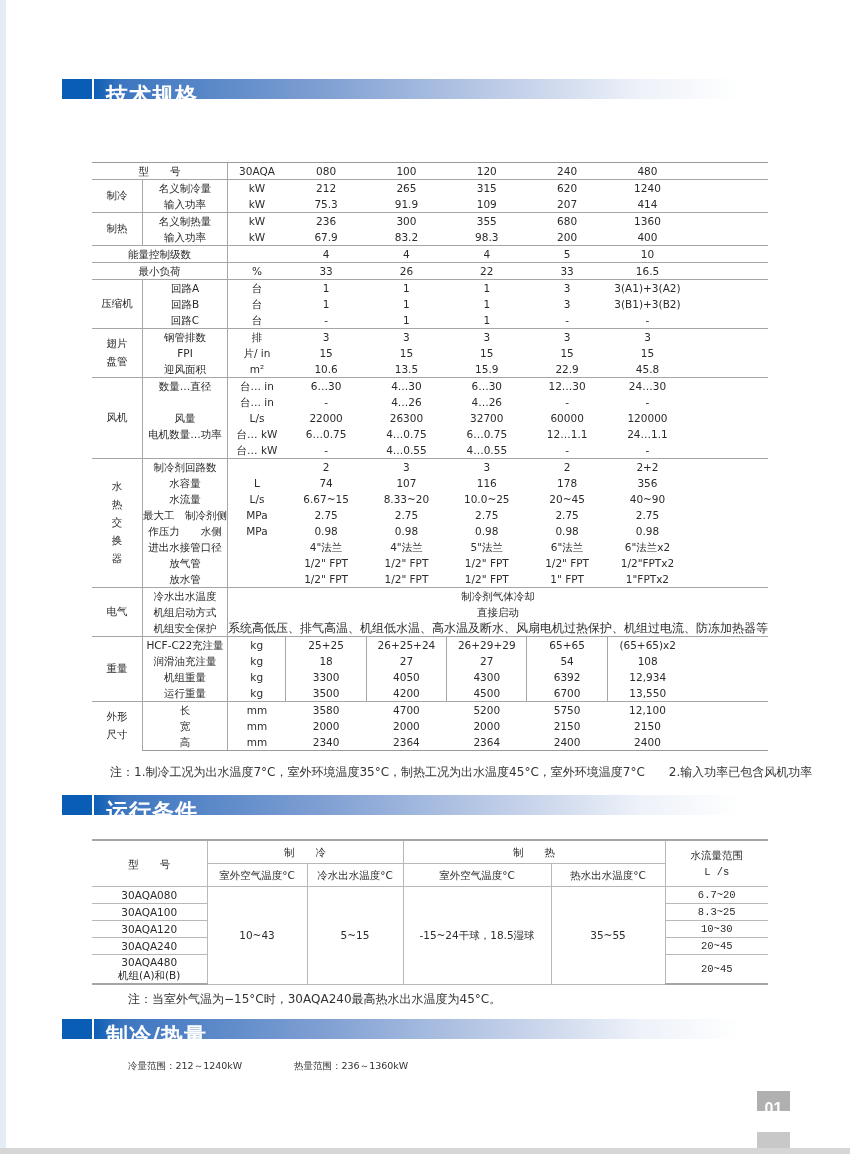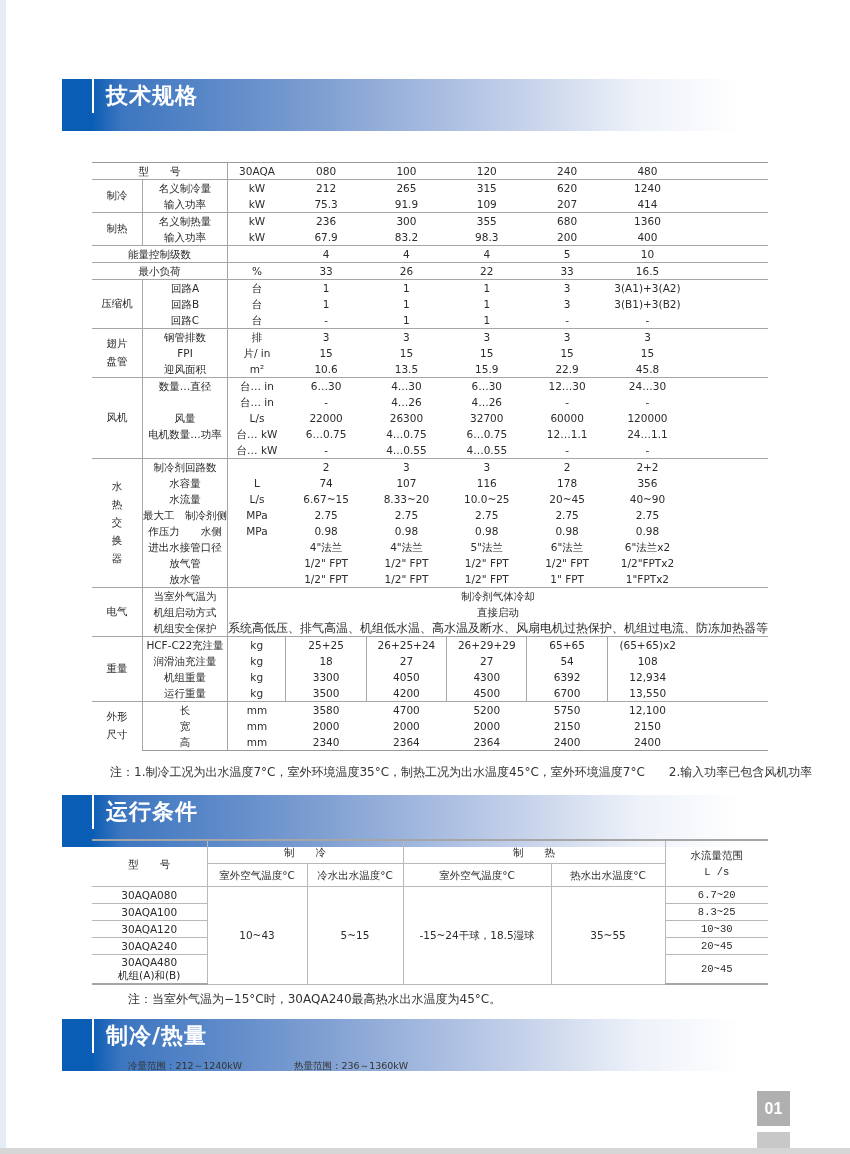--- a/index.html
+++ b/index.html
@@ -6,21 +6,21 @@
   body {
     width:850px; height:1154px; position:relative; overflow:hidden;
     background:#ffffff;
     font-family:"DejaVu Sans", "Liberation Sans", sans-serif;
     color:#333;
   }
   .left-rule { position:absolute; left:0; top:0; width:6px; height:1154px; background:#e6ecf4; }
   .bottom-rule { position:absolute; left:0; right:0; top:1148px; height:6px; background:#d6d6d6; }
 
   .section-banner {
-    position:absolute; left:62px; height:52px; width:680px;
+    position:absolute; left:62px; height:20px; width:680px;
     background:linear-gradient(90deg, #0a5db4 0px, #0a5db4 30px, #3d76c0 60px, #7f9fd2 260px, #c2cfe9 450px, #eef2f9 580px, #ffffff 680px);
   }
   .section-banner .gap { position:absolute; left:30px; top:0; width:2px; height:34px; background:#ffffff; }
   .section-banner .title {
     position:absolute; left:44px; top:2px; font-size:22px; font-weight:bold; color:#ffffff;
     letter-spacing:1px; line-height:30px;
   }
 
   table { border-collapse:collapse; position:absolute; font-size:10.5px; color:#2b2b2b; }
   td { text-align:center; padding:0; height:16px; line-height:16px; white-space:nowrap; }
@@ -44,21 +44,21 @@
   #cond tr.top td { border-top:2px solid #a6a6a6;margin-left:47px; }
   #cond tr.last td { border-bottom:2px solid #a6a6a6; }
   #cond td.first { border-left:none; }
   #cond td.lastc { border-right:none;font-family:Liberation Mono, monospace; }
   #cond .hdr { height:22px; }
 
   .note { position:absolute; font-size:12px; color:#333; white-space:nowrap; }
   .range { position:absolute; font-size:9.5px; color:#333; white-space:nowrap; }
 
   .page-tab { position:absolute; left:757px; width:33px; background:#b0b0b0; }
-  .page-tab.num { top:1091px; height:35px; color:#fff; font-weight:bold; font-size:16px; text-align:center; line-height:35px; font-family:"Liberation Sans", sans-serif; }
+  .page-tab.num { top:1091px; height:20px; color:#fff; font-weight:bold; font-size:16px; text-align:center; line-height:35px; font-family:"Liberation Sans", sans-serif; }
   .page-tab.blank { top:1132px; height:18px; background:#c8c8c8; }
 </style>
 </head>
 <body>
 
 <div class="left-rule"></div>
 
 <div class="section-banner" style="top:79px;">
   <div class="gap"></div>
   <div class="title">技术规格</div>
@@ -356,21 +356,21 @@
     <td>1/2" FPT</td>
     <td>1/2" FPT</td>
     <td>1/2" FPT</td>
     <td>1" FPT</td>
     <td>1"FPTx2</td>
     <td></td>
   </tr>
 
   <tr class="sec">
     <td rowspan="3" class="grp">电气</td>
-    <td class="vl">当室外气温为</td>
+    <td class="vl">冷水出水温度</td>
     <td class="vl" colspan="7">制冷剂气体冷却</td>
   </tr>
   <tr>
     <td class="vl">机组启动方式</td>
     <td class="vl" colspan="7">直接启动</td>
   </tr>
   <tr>
     <td class="vl">机组安全保护</td>
     <td class="vl" colspan="7" style="font-size:12px;">系统高低压、排气高温、机组低水温、高水温及断水、风扇电机过热保护、机组过电流、防冻加热器等</td>
   </tr>

